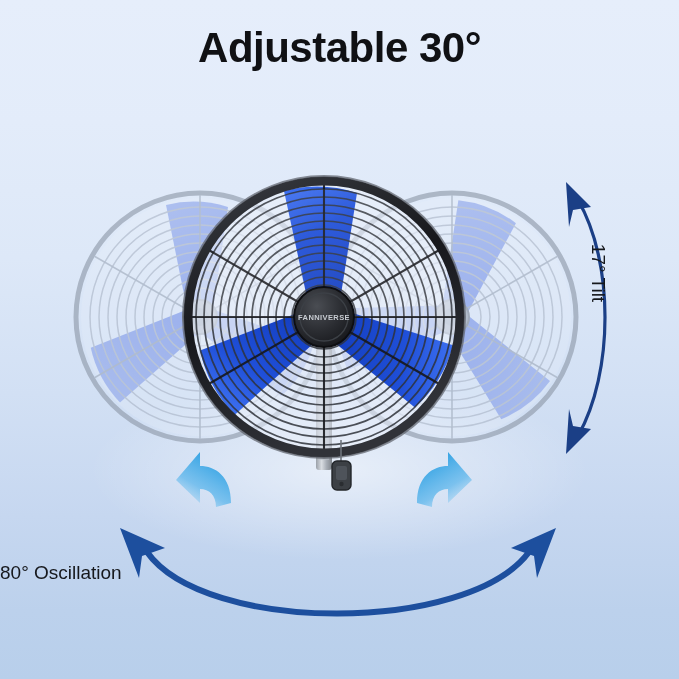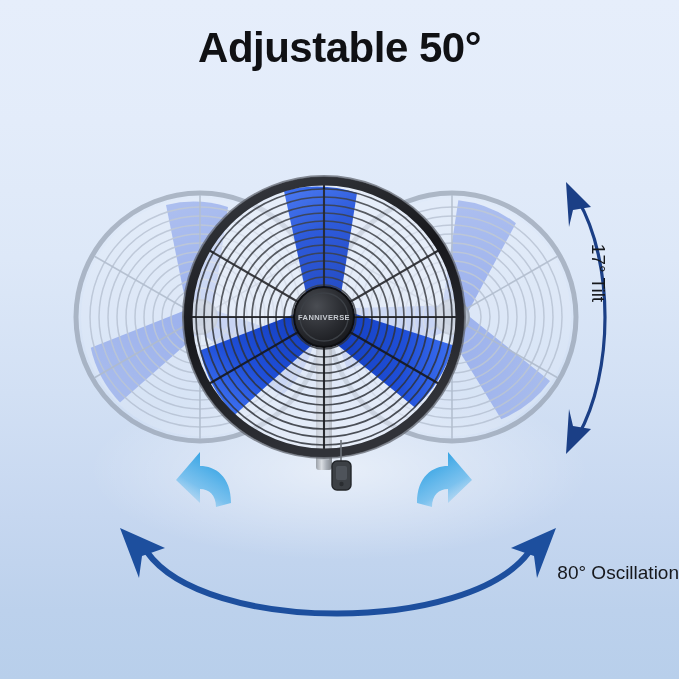--- a/index.html
+++ b/index.html
@@ -62,34 +62,34 @@
     font-weight: normal;
     white-space: nowrap;
   }
 
   
   .osc-label {
     position: absolute;
     left: 0;
     top: 562px;
     width: 679px;
-    text-align: right;
+    text-align: left;
     color: #16181c;
     font-family: "Liberation Sans", sans-serif;
     font-size: 19px;
     white-space: nowrap;
   }
 </style>
 </head>
 <body>
 
 <div id="scene">
 
   <div class="headline">
-    <span class="hl-line">Adjustable 50°</span>
+    <span class="hl-line">Adjustable 30°</span>
   </div>
 
   <svg id="stage" viewBox="0 0 679 679">
     <defs>
 
       <linearGradient id="bladeGrad" x1="0" y1="0" x2="0.3" y2="1">
         <stop offset="0%" stop-color="#3f72f2"></stop>
         <stop offset="45%" stop-color="#1f4fd8"></stop>
         <stop offset="100%" stop-color="#1540c2"></stop>
       </linearGradient>

